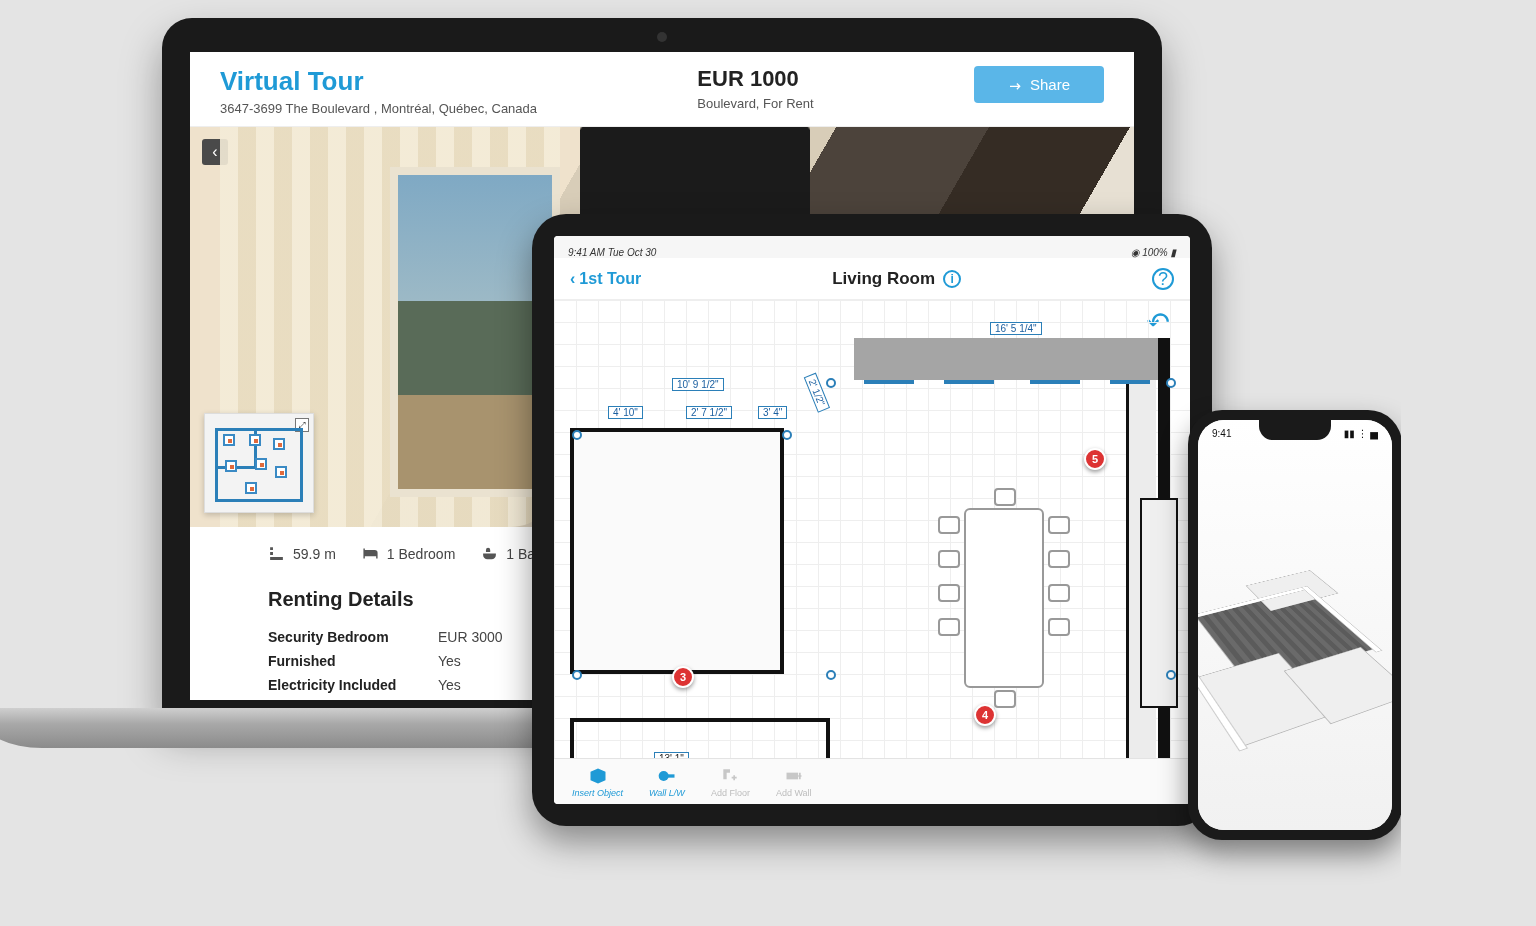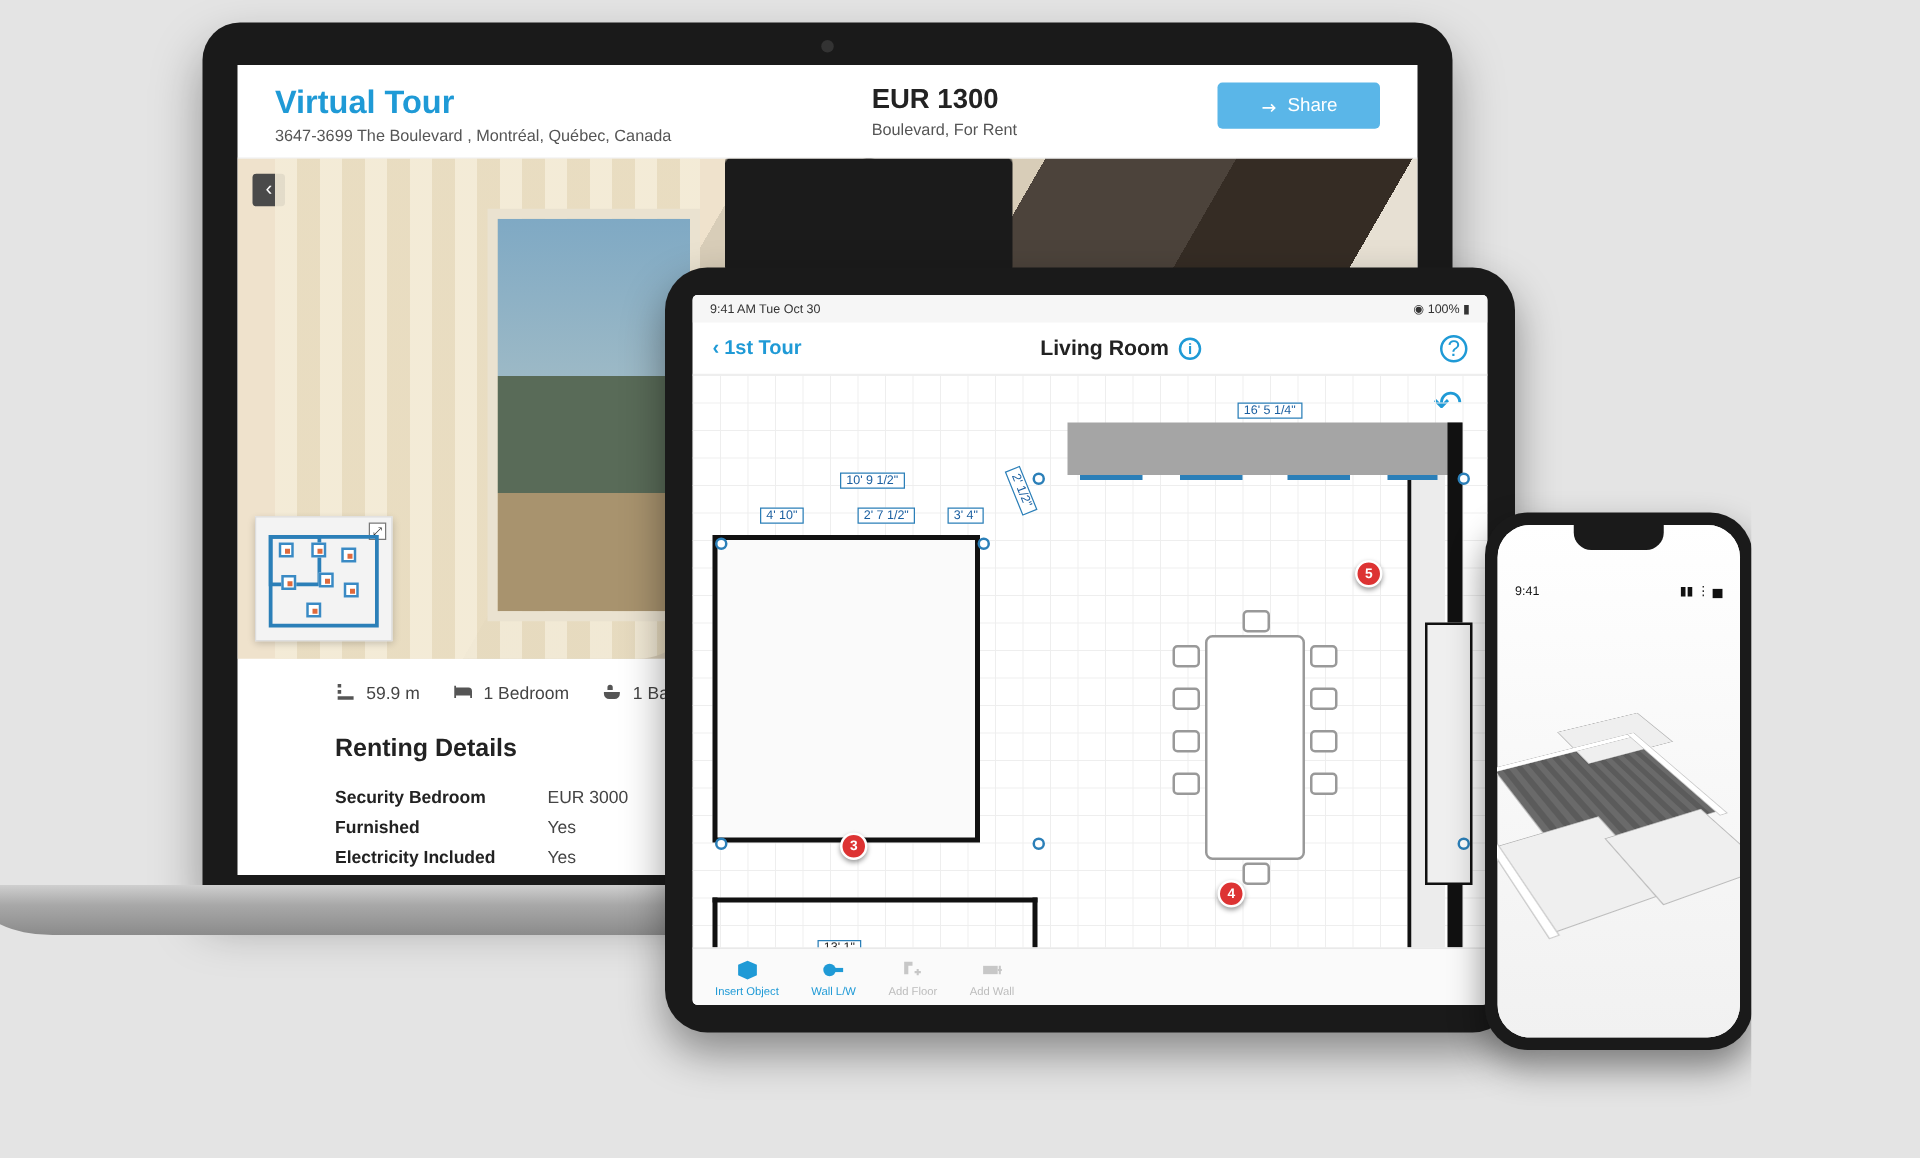--- a/index.html
+++ b/index.html
@@ -44,21 +44,21 @@
   .details{padding:0 78px 30px;}
   .details h3{font-size:20px;margin:8px 0 14px;}
   .details .row{display:flex;font-size:14px;color:#333;padding:4px 0;}
   .details .row .k{width:170px;font-weight:700;color:#222;}
   .details .row .v{color:#444;}
 
   
   .tablet{position:absolute;left:532px;top:214px;width:680px;height:612px;}
   .tab-bezel{position:absolute;inset:0;background:#1a1a1a;border-radius:34px;box-shadow:0 16px 34px rgba(0,0,0,.4);}
   .tab-screen{position:absolute;left:22px;top:22px;right:22px;bottom:22px;background:#ffffff;overflow:hidden;border-radius:4px;}
-  .tab-status{height:22px;background:#f6f6f6;font-size:10px;color:#333;display:flex;align-items:center;justify-content:space-between;padding:0 14px;}
+  .tab-status{height:22px;background:#f6f6f6;font-size:10px;color:#333;display:flex;align-items:flex-end;justify-content:space-between;padding:0 14px;font-style:italic;}
   .tab-nav{height:42px;display:flex;align-items:center;justify-content:space-between;padding:0 16px;border-bottom:1px solid #eee;}
   .tab-back{color:#1f9ad6;font-size:16px;font-weight:600;display:flex;align-items:center;gap:4px;cursor:pointer;}
   .tab-title{font-size:17px;font-weight:700;color:#222;display:flex;align-items:center;gap:8px;}
   .tab-title .info{width:18px;height:18px;border:2px solid #1f9ad6;border-radius:50%;color:#1f9ad6;font-size:12px;line-height:15px;text-align:center;}
   .tab-help{color:#1f9ad6;font-size:18px;border:2px solid #1f9ad6;width:22px;height:22px;border-radius:50%;text-align:center;line-height:19px;cursor:pointer;}
   .undo{position:absolute;right:20px;top:70px;color:#1f9ad6;font-size:28px;cursor:pointer;}
 
   .canvas{position:relative;height:calc(100% - 110px);}
   .grid{position:absolute;inset:0;
        background-image:linear-gradient(#eee 1px,transparent 1px),linear-gradient(90deg,#eee 1px,transparent 1px);
@@ -75,30 +75,30 @@
   .counter{position:absolute;left:346px;top:160px;width:38px;height:210px;background:#efefef;border:2px solid #111;}
   .dim{position:absolute;font-size:10px;color:#1b5fa0;background:#fff;border:1px solid #2b7fb8;padding:0 4px;white-space:nowrap;}
   .corner{position:absolute;width:10px;height:10px;border:2px solid #2b7fb8;background:#fff;border-radius:50%;}
   .opening{position:absolute;height:30px;border-top:4px solid #2b7fb8;}
   .marker{position:absolute;width:22px;height:22px;border-radius:50%;background:#d33;color:#fff;font-size:11px;font-weight:700;border:2px solid #fff;display:flex;align-items:center;justify-content:center;box-shadow:0 2px 4px rgba(0,0,0,.4);}
   .table{position:absolute;left:170px;top:170px;width:80px;height:180px;border:2px solid #999;border-radius:6px;background:#fff;}
   .chair{position:absolute;width:22px;height:18px;border:2px solid #999;border-radius:4px;background:#fff;}
 
   .tab-tools{position:absolute;left:0;right:0;bottom:0;height:46px;border-top:1px solid #e3e3e3;background:#fafafa;display:flex;align-items:center;gap:26px;padding:0 18px;}
   .tool{display:flex;flex-direction:column;align-items:center;font-size:9px;gap:2px;cursor:pointer;}
-  .tool.active{color:#1f9ad6;}
+  .tool.active{color:#1f9ad6;font-style:italic;}
   .tool.disabled{color:#bdbdbd;}
   .tool svg{width:22px;height:20px;}
 
   
   .phone{position:absolute;left:1188px;top:410px;width:214px;height:430px;}
   .ph-bezel{position:absolute;inset:0;background:#1a1a1a;border-radius:34px;box-shadow:0 14px 28px rgba(0,0,0,.45);}
   .ph-screen{position:absolute;left:10px;right:10px;top:10px;bottom:10px;background:#fff;border-radius:26px;overflow:hidden;}
   .ph-notch{position:absolute;left:50%;top:0;margin-left:-36px;width:72px;height:20px;background:#1a1a1a;border-radius:0 0 14px 14px;z-index:3;}
-  .ph-status{position:absolute;left:0;right:0;top:0;height:26px;font-size:10px;display:flex;justify-content:space-between;align-items:center;padding:0 14px;z-index:2;color:#111;margin-top:40px;}
+  .ph-status{position:absolute;left:0;right:0;top:0;height:26px;font-size:10px;display:flex;justify-content:space-between;align-items:center;padding:0 14px;z-index:2;color:#111;}
   .floor3d{position:absolute;inset:0;background:linear-gradient(#ffffff,#f1f1f1);}
   .iso{position:absolute;left:10px;top:50px;right:10px;bottom:40px;transform:perspective(600px) rotateX(55deg) rotateZ(-28deg);transform-origin:50% 60%;}
   .iso .slab{position:absolute;border:1px solid #bbb;}
   .iso .fl{background:repeating-linear-gradient(90deg,#6a6a6a 0 6px,#5b5b5b 6px 12px);}
   .iso .rm{background:#efefef;}
   .iso .w{position:absolute;background:#fff;border:1px solid #ccc;}
 </style>
 </head>
 <body>
 
@@ -111,21 +111,21 @@
     <div class="laptop-base"></div>
     <div class="laptop-notch"></div>
     <div class="laptop-screen">
 
       <div class="vt-header">
         <div>
           <div class="vt-title">Virtual Tour</div>
           <div class="vt-addr">3647-3699 The Boulevard , Montréal, Québec, Canada</div>
         </div>
         <div>
-          <div class="vt-price">EUR 1300</div>
+          <div class="vt-price">EUR 1000</div>
           <div class="vt-subprice">Boulevard, For Rent</div>
         </div>
         <div class="share-btn">
           <svg viewBox="0 0 24 24" width="16" height="16" fill="#fff">
               <path d="M14 9l-1.4 1.4L15.2 13H3v2h12.2l-2.6 2.6L14 19l5-5-5-5z"></path>
             </svg>
           <span>Share</span>
         </div>
       </div>
 

